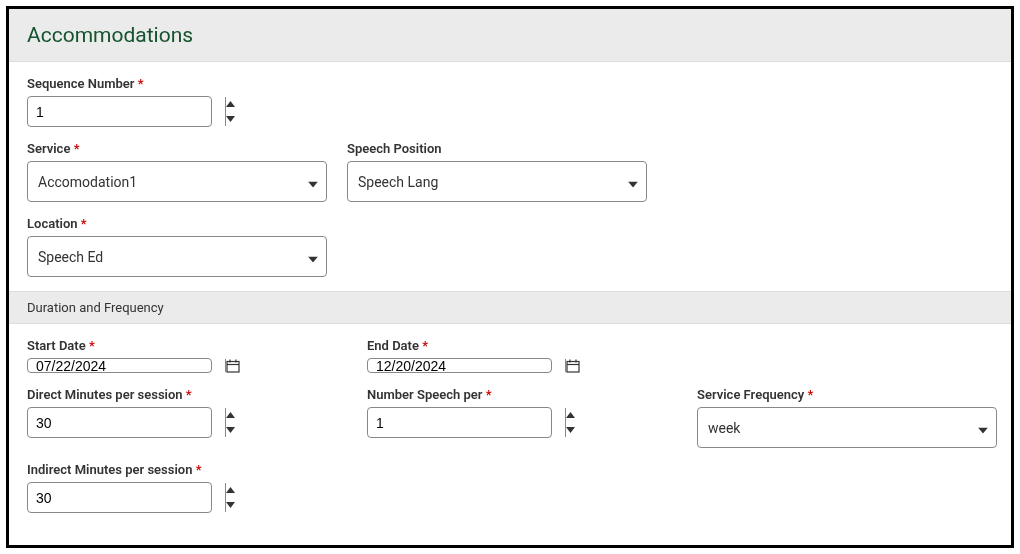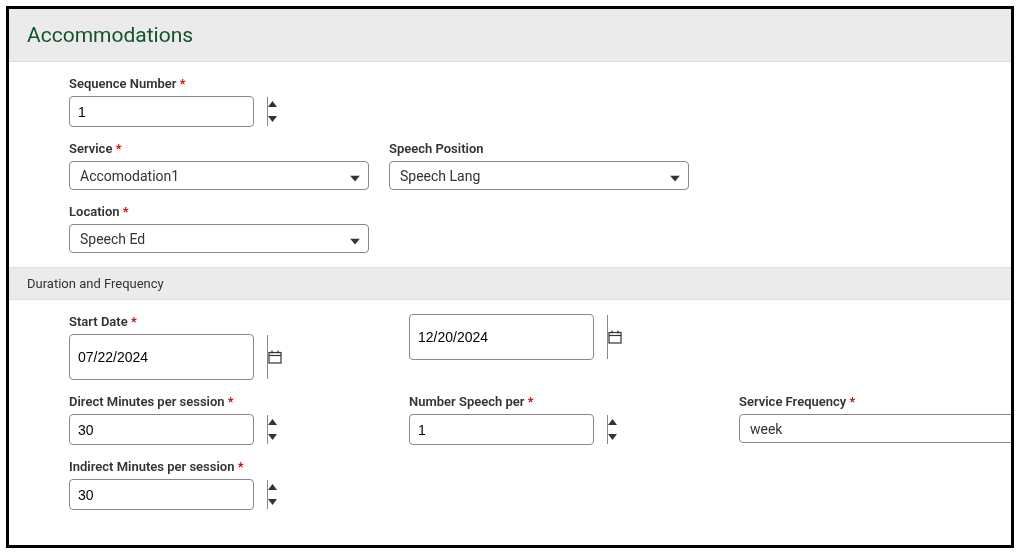--- a/index.html
+++ b/index.html
@@ -29,21 +29,20 @@
       color: #14532d;
     }
     .form-body {
       padding: 14px 18px 0 18px;
       background: #fff;
     }
     .form-row {
       display: flex;
       gap: 20px;
       margin-bottom: 14px;
-      margin-left: 42px;
     }
     .field {
       display: flex;
       flex-direction: column;
     }
     .field-label {
       font-size: 13px;
       font-weight: 600;
       color: #333;
       margin-bottom: 5px;
@@ -83,40 +82,40 @@
     }
     .spinner-up svg, .spinner-down svg {
       display: block;
     }
     .select-wrap {
       position: relative;
       display: flex;
       align-items: center;
       border: 1px solid #888;
       border-radius: 4px;
-      height: 29px;
+      height: 41px;
       background: #fff;
       padding: 0 28px 0 10px;
       cursor: pointer;
     }
     .select-text {
       font-size: 14px;
       color: #333;
     }
     .select-caret {
       position: absolute;
       right: 8px;
       top: 50%;
       transform: translateY(-50%);
     }
     .date-wrap {
       display: flex;
       border: 1px solid #888;
       border-radius: 4px;
-      height: 46px;
+      height: 15px;
       background: #fff;
       align-items: stretch;
     }
     .date-btn {
       width: 26px;
       display: flex;
       align-items: center;
       justify-content: center;
       border-left: 1px solid #888;
       cursor: pointer;
@@ -223,20 +222,23 @@
             <svg width="14" height="14" viewBox="0 0 14 14">
               <rect x="1" y="2.5" width="12" height="10.5" fill="none" stroke="#333" stroke-width="1.2"></rect>
               <line x1="1" y1="5.5" x2="13" y2="5.5" stroke="#333" stroke-width="1.2"></line>
               <line x1="4" y1="0.5" x2="4" y2="3.5" stroke="#333" stroke-width="1.2"></line>
               <line x1="10" y1="0.5" x2="10" y2="3.5" stroke="#333" stroke-width="1.2"></line>
             </svg>
           </div>
         </div>
       </div>
       <div class="field" style="margin-left:135px;">
+        <div class="field-label">
+          <span>End Date</span> <span class="required">*</span>
+        </div>
         <div class="date-wrap w-185">
           <input class="input-text" value="12/20/2024" style="">
           <div class="date-btn">
             <svg width="14" height="14" viewBox="0 0 14 14">
               <rect x="1" y="2.5" width="12" height="10.5" fill="none" stroke="#333" stroke-width="1.2"></rect>
               <line x1="1" y1="5.5" x2="13" y2="5.5" stroke="#333" stroke-width="1.2"></line>
               <line x1="4" y1="0.5" x2="4" y2="3.5" stroke="#333" stroke-width="1.2"></line>
               <line x1="10" y1="0.5" x2="10" y2="3.5" stroke="#333" stroke-width="1.2"></line>
             </svg>
           </div>

